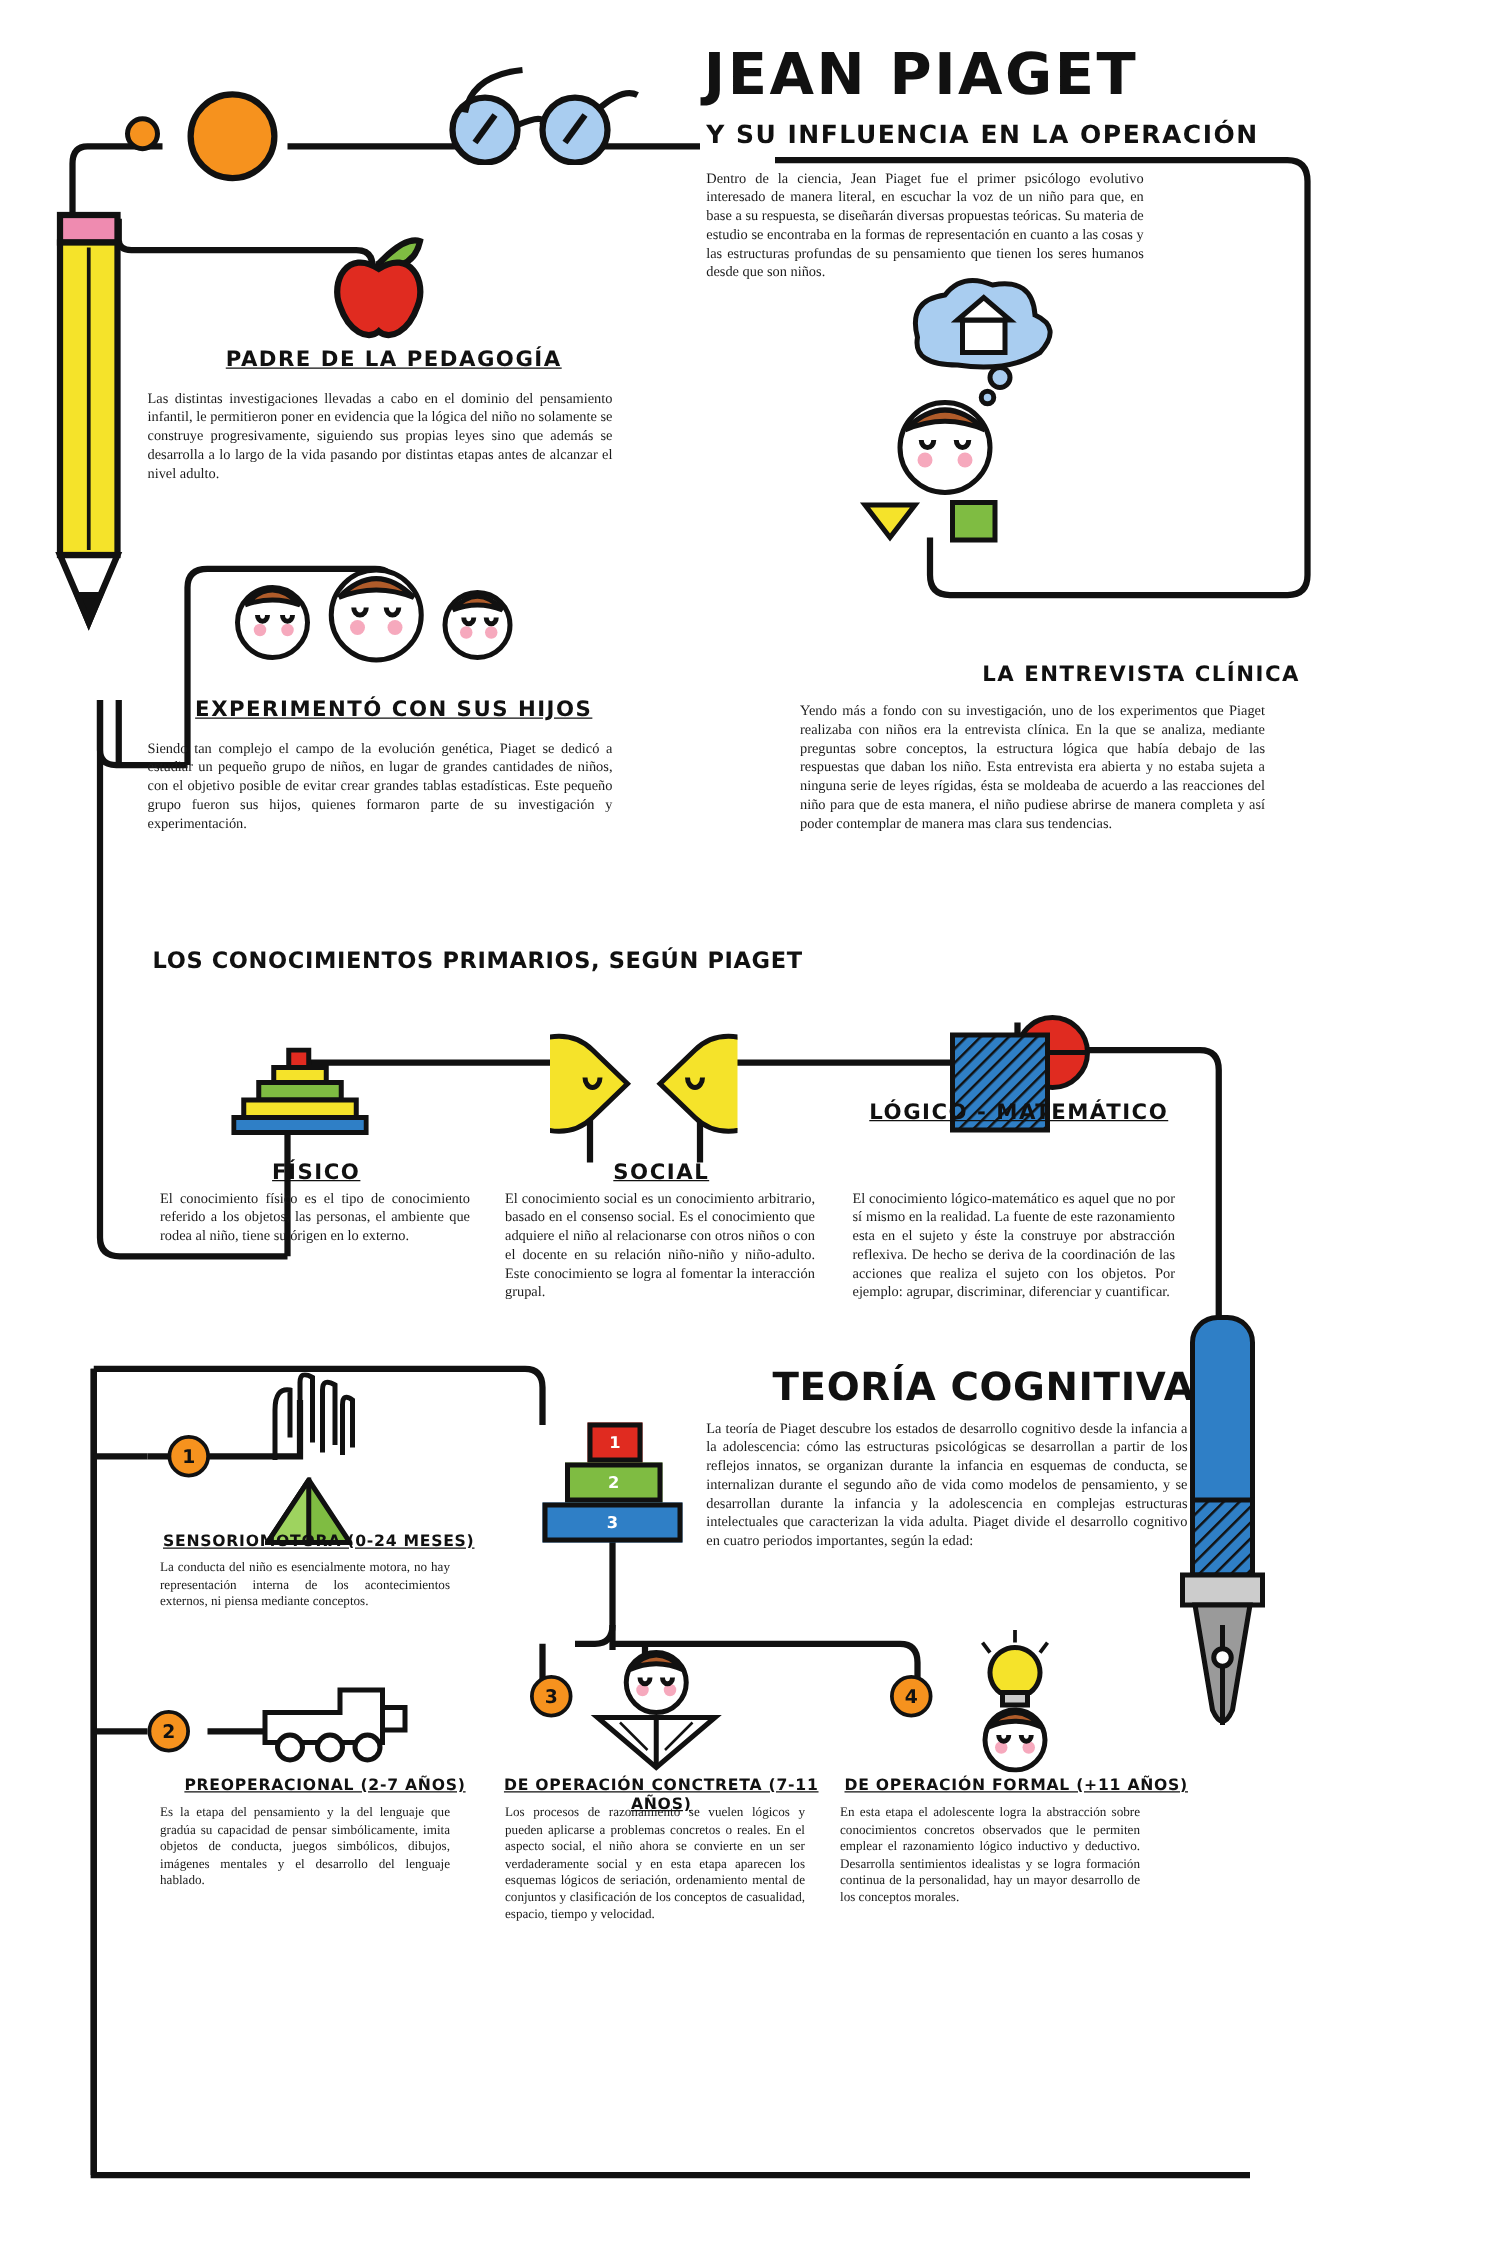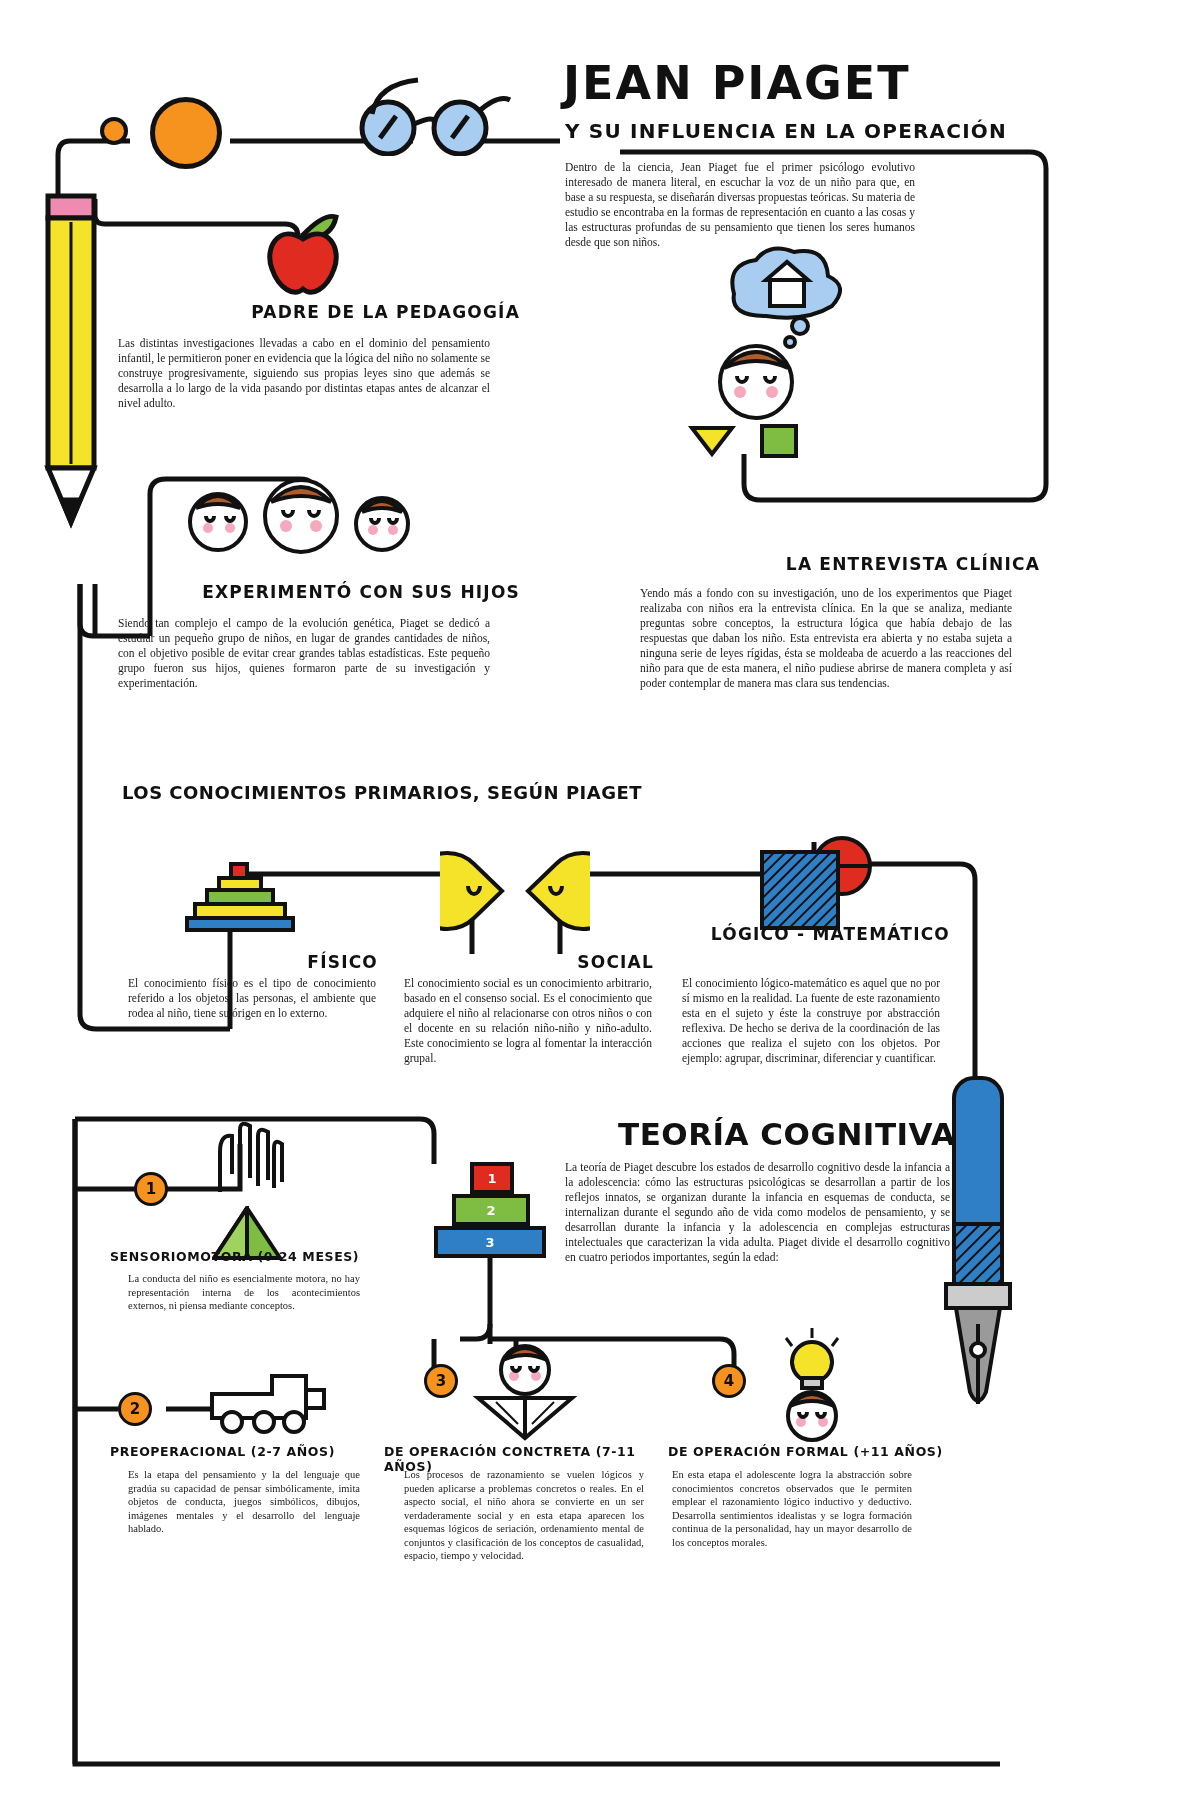--- a/index.html
+++ b/index.html
@@ -1,20 +1,20 @@
 <!DOCTYPE html>
 <html><head>
 <meta charset="utf-8">
 <style>
   html,body{margin:0;padding:0;}
   body{
     width:1200px;height:1800px;position:relative;background:#ffffff;
     font-family:"Liberation Sans",sans-serif;color:#1a1a1a;overflow:hidden;
   }
-  .canvas{position:absolute;inset:0;margin-top:24px;}
+  .canvas{position:absolute;inset:0;}
   svg.lines{position:absolute;left:0;top:0;width:1200px;height:1800px;pointer-events:none;}
 
   
   .title-main{
     position:absolute;font-family:"DejaVu Sans",sans-serif;font-weight:bold;
     letter-spacing:1px;color:#111;
   }
   .h1{
     font-size:46px;line-height:46px;letter-spacing:2px;
   }
@@ -34,21 +34,21 @@
     line-height:15px;color:#1b1b1b;text-align:justify;
   }
   .small-title{
     position:absolute;font-family:"DejaVu Sans",sans-serif;font-weight:bold;
     font-size:12.5px;letter-spacing:.6px;color:#111;
   }
   .small-text{
     position:absolute;font-family:"Liberation Serif",serif;font-size:10.5px;
     line-height:13.5px;color:#1b1b1b;text-align:justify;
   }
-  .center{}
+  .center{text-align:center;text-decoration:underline;}
 
   
   .dot{position:absolute;border-radius:50%;}
   .sq{position:absolute;}
   .num-circle{
     position:absolute;width:34px;height:34px;border-radius:50%;
     background:#f6921e;border:3px solid #111;box-sizing:border-box;
     font-family:"DejaVu Sans",sans-serif;font-weight:bold;font-size:15px;
     color:#111;display:flex;align-items:center;justify-content:center;
   }
@@ -227,21 +227,21 @@
       <rect x="6" y="28" width="76" height="76" fill="url(#hatch)"></rect>
     </g>
   </svg>
 
   <div class="sec-title center" style="left:128px;top:928px;width:250px;">FÍSICO</div>
   <div class="body-text" style="left:128px;top:952px;width:248px;">El conocimiento físico es el tipo de conocimiento referido a los objetos, las personas, el ambiente que rodea al niño, tiene su órigen en lo externo.</div>
 
   <div class="sec-title center" style="left:404px;top:928px;width:250px;">SOCIAL</div>
   <div class="body-text" style="left:404px;top:952px;width:248px;">El conocimiento social es un conocimiento arbitrario, basado en el consenso social. Es el conocimiento que adquiere el niño al relacionarse con otros niños o con el docente en su relación niño-niño y niño-adulto. Este conocimiento se logra al fomentar la interacción grupal.</div>
 
-  <div class="sec-title center" style="left:680px;top:900px;width:270px;">LÓGICO - MATEMÁTICO</div>
+  <div class="sec-title center" style="left:680px;top:880px;width:270px;">LÓGICO - MATEMÁTICO</div>
   <div class="body-text" style="left:682px;top:952px;width:258px;">El conocimiento lógico-matemático es aquel que no por sí mismo en la realidad. La fuente de este razonamiento esta en el sujeto y éste la construye por abstracción reflexiva. De hecho se deriva de la coordinación de las acciones que realiza el sujeto con los objetos. Por ejemplo: agrupar, discriminar, diferenciar y cuantificar.</div>
 
   <div class="big-sec-title" style="left:618px;top:1092px;width:420px;font-size:31px;">TEORÍA COGNITIVA</div>
   <div class="body-text" style="left:565px;top:1136px;width:385px;">La teoría de Piaget descubre los estados de desarrollo cognitivo desde la infancia a la adolescencia: cómo las estructuras psicológicas se desarrollan a partir de los reflejos innatos, se organizan durante la infancia en esquemas de conducta, se internalizan durante el segundo año de vida como modelos de pensamiento, y se desarrollan durante la infancia y la adolescencia en complejas estructuras intelectuales que caracterizan la vida adulta. Piaget divide el desarrollo cognitivo en cuatro periodos importantes, según la edad:</div>
 
   <svg style="position:absolute;left:938px;top:1050px;width:80px;height:360px;" viewBox="0 0 80 360">
     <defs>
       <pattern id="hatch2" width="9" height="9" patternTransform="rotate(45)" patternUnits="userSpaceOnUse">
         <rect width="9" height="9" fill="#2f7fc6"></rect>
         <line x1="0" y1="0" x2="0" y2="9" stroke="#111" stroke-width="4"></line>

